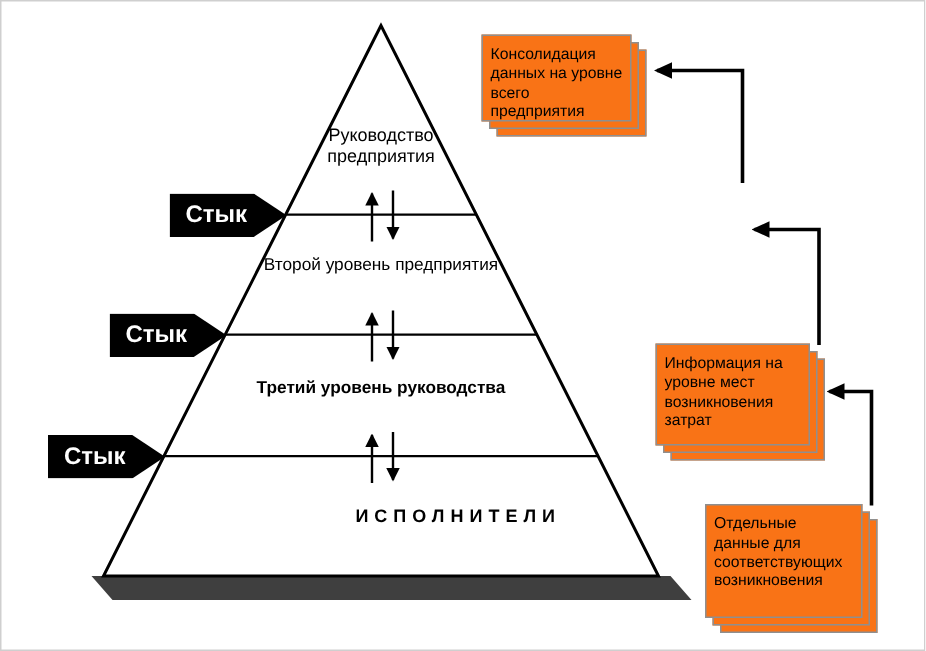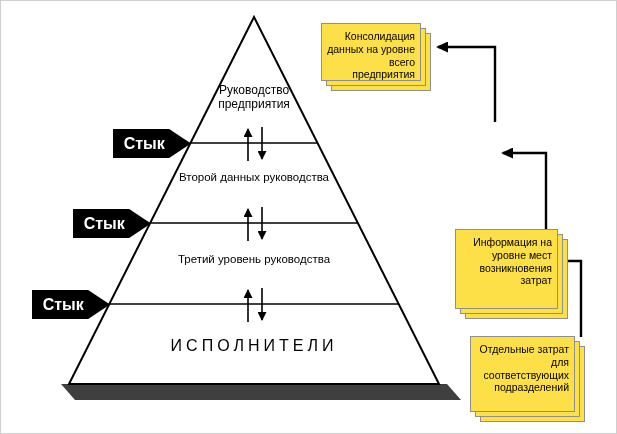--- a/index.html
+++ b/index.html
@@ -7,47 +7,47 @@
     position:relative;width:617px;height:434px;background:#ffffff;
     border:1px solid #cfcfcf;box-sizing:border-box;overflow:hidden;
     font-family:"Liberation Sans", sans-serif;color:#000;
   }
   svg.shapes{position:absolute;left:0;top:0;width:617px;height:434px;}
 
   
   .lvl{position:absolute;text-align:center;color:#000;}
   .l1{left:173px;top:82px;width:160px;font-size:12px;line-height:14px;white-space:pre-line;}
   .l2{left:148px;top:170px;width:210px;font-size:11.5px;}
-  .l3{left:140px;top:252px;width:226px;font-size:11.5px;}
-  .l4{left:133px;top:336px;width:240px;font-size:16px;font-weight:normal;letter-spacing:4px;}
+  .l3{left:140px;top:252px;width:226px;font-size:11.5px;font-weight:bold;}
+  .l4{left:133px;top:336px;width:240px;font-size:12px;font-weight:bold;letter-spacing:4px;text-align:right;}
 
   
   .flag{
     position:absolute;width:78px;height:29px;background:#000;
     clip-path:polygon(0 0,72% 0,100% 50%,72% 100%,0 100%);
     display:flex;align-items:center;justify-content:center;
     color:#fff;font-size:16px;font-weight:bold;
   }
   .flag span{padding-right:20%;}
   .f1{left:112px;top:128px;}
   .f2{left:72px;top:208px;}
   .f3{left:31px;top:289px;}
 
   
   .card{position:absolute;}
   .sheet{
     position:absolute;width:100%;height:100%;
-    background:#fde047;border:1px solid #8f8f8f;box-sizing:border-box;text-align:right;
+    background:#f97316;border:1px solid #8f8f8f;box-sizing:border-box;
   }
   .s3{left:10px;top:10px;}
   .s2{left:5px;top:5px;}
   .front{left:0;top:0;padding:6px 5px;font-size:10.5px;line-height:1.22;}
   .c1{left:320px;top:22px;width:100px;height:58px;}
   .c2{left:385px;top:120px;width:103px;height:75px;}
-  .c3{left:454px;top:228px;width:103px;height:80px;}
+  .c3{left:436px;top:228px;width:103px;height:68px;}
   .c4{left:469px;top:335px;width:105px;height:76px;}
 </style>
 </head>
 <body>
 
 <div class="canvas">
 
   <svg class="shapes" viewBox="0 0 617 434">
     <defs>
       <marker id="arrow-flow" markerUnits="userSpaceOnUse" markerWidth="9" markerHeight="9" refX="8" refY="4.5" orient="auto">
@@ -75,21 +75,21 @@
     <line x1="247" y1="321" x2="247" y2="289" stroke="#000" stroke-width="1.6" marker-end="url(#arrow-flow)"></line>
     <line x1="261" y1="287" x2="261" y2="319" stroke="#000" stroke-width="1.6" marker-end="url(#arrow-flow)"></line>
 
     <polyline points="494,121 494,46 437,46" fill="none" stroke="#000" stroke-width="2.4" marker-end="url(#arrow-conn)"></polyline>
     <polyline points="545,229 545,152 502,152" fill="none" stroke="#000" stroke-width="2.4" marker-end="url(#arrow-conn)"></polyline>
     <polyline points="580,336 580,260 552,260" fill="none" stroke="#000" stroke-width="2.4" marker-end="url(#arrow-conn)"></polyline>
   </svg>
 
   <div class="lvl l1">Руководство
 предприятия</div>
-  <div class="lvl l2">Второй данных руководства</div>
+  <div class="lvl l2">Второй уровень предприятия</div>
   <div class="lvl l3">Третий уровень руководства</div>
   <div class="lvl l4">ИСПОЛНИТЕЛИ</div>
 
   <div class="flag f1">
     <span>Стык</span>
   </div>
   <div class="flag f2">
     <span>Стык</span>
   </div>
   <div class="flag f3">
@@ -105,16 +105,16 @@
 
   <div class="card c3">
     <div class="sheet s3"></div>
     <div class="sheet s2"></div>
     <div class="sheet front">Информация на уровне мест возникновения затрат</div>
   </div>
 
   <div class="card c4">
     <div class="sheet s3"></div>
     <div class="sheet s2"></div>
-    <div class="sheet front">Отдельные затрат для соответствующих подразделений</div>
+    <div class="sheet front">Отдельные данные для соответствующих возникновения</div>
   </div>
 
 </div>
 
 </body></html>

